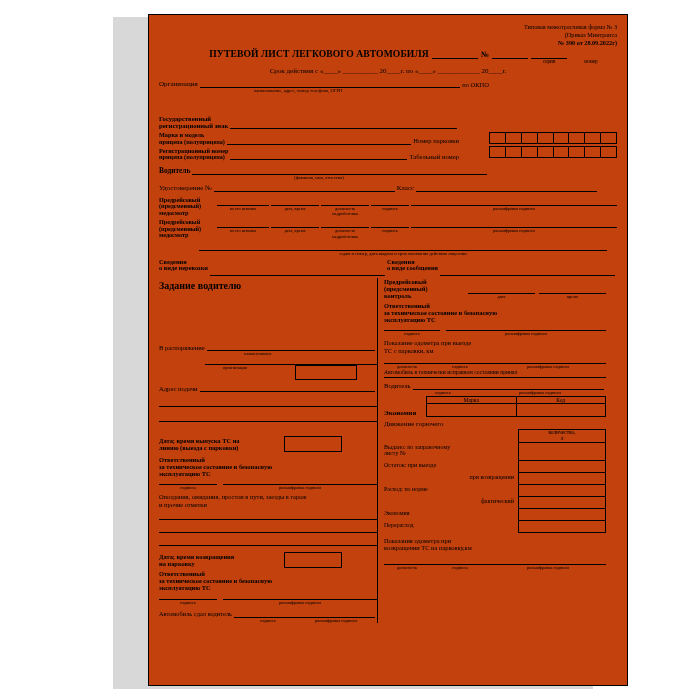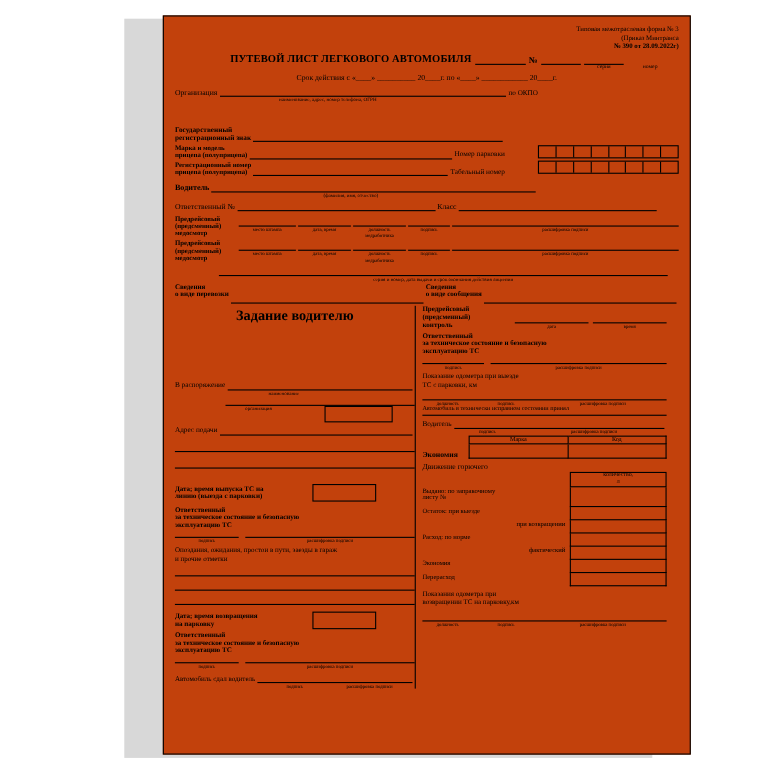--- a/index.html
+++ b/index.html
@@ -23,21 +23,21 @@
   .codes-title{border:1px solid #000;border-bottom:none;text-align:center;font-size:7px;padding:1px 0;}
   .codes-cells{display:flex;border:1px solid #000;height:11px;}
   .codes-cells div{flex:1;border-right:1px solid #000;}
   .codes-cells div:last-child{border-right:none;}
   .gridbox{border:1px solid #000;display:flex;}
   .gridbox div{flex:1;border-right:1px solid #000;height:10px;}
   .gridbox div:last-child{border-right:none;}
   .two-col{display:flex;gap:0;margin-top:2px;}
   .colL{width:218px;}
   .colR{width:222px;padding-left:6px;border-left:1px solid #000;}
-  .sec-title{text-align:center;font-weight:bold;font-size:13px;margin:2px 0 3px;}
+  .sec-title{text-align:left;font-weight:bold;font-size:10px;margin:2px 0 3px;}
   .med-row{display:flex;align-items:flex-end;margin-top:1px;}
   .med-lbl{width:58px;font-weight:bold;font-size:6.2px;line-height:1.05;}
   .med-fields{flex:1;display:flex;gap:2px;}
   .med-fields .f{border-bottom:1px solid #000;height:9px;}
   .capt{display:flex;gap:2px;font-size:4.4px;text-align:center;}
   .mt2{margin-top:2px;}
   .mt3{margin-top:3px;}
   .mt4{margin-top:4px;}
   .mt6{margin-top:6px;}
   .inline-box{border:1px solid #000;width:60px;height:12px;display:inline-block;vertical-align:bottom;}
@@ -127,21 +127,21 @@
       </div>
     </div>
 
     <div class="row mt6" style="width:330px;">
       <span class="lbl b" style="font-size:7.4px;">Водитель</span>
       <span class="fill"></span>
     </div>
     <div class="tiny" style="width:200px;margin-left:60px;">(фамилия, имя, отчество)</div>
 
     <div class="row mt3" style="width:440px;">
-      <span class="lbl" style="font-size:7px;">Ответственный №</span>
+      <span class="lbl" style="font-size:7px;">Удостоверение №</span>
       <span class="fill" style="max-width:190px;"></span>
       <span class="lbl" style="font-size:7px;">Класс</span>
       <span class="fill"></span>
     </div>
 
     <div class="med-row mt4">
       <div class="med-lbl" style="white-space:pre-line;">Предрейсовый
 (предсменный)
 медосмотр</div>
       <div style="flex:1;">

